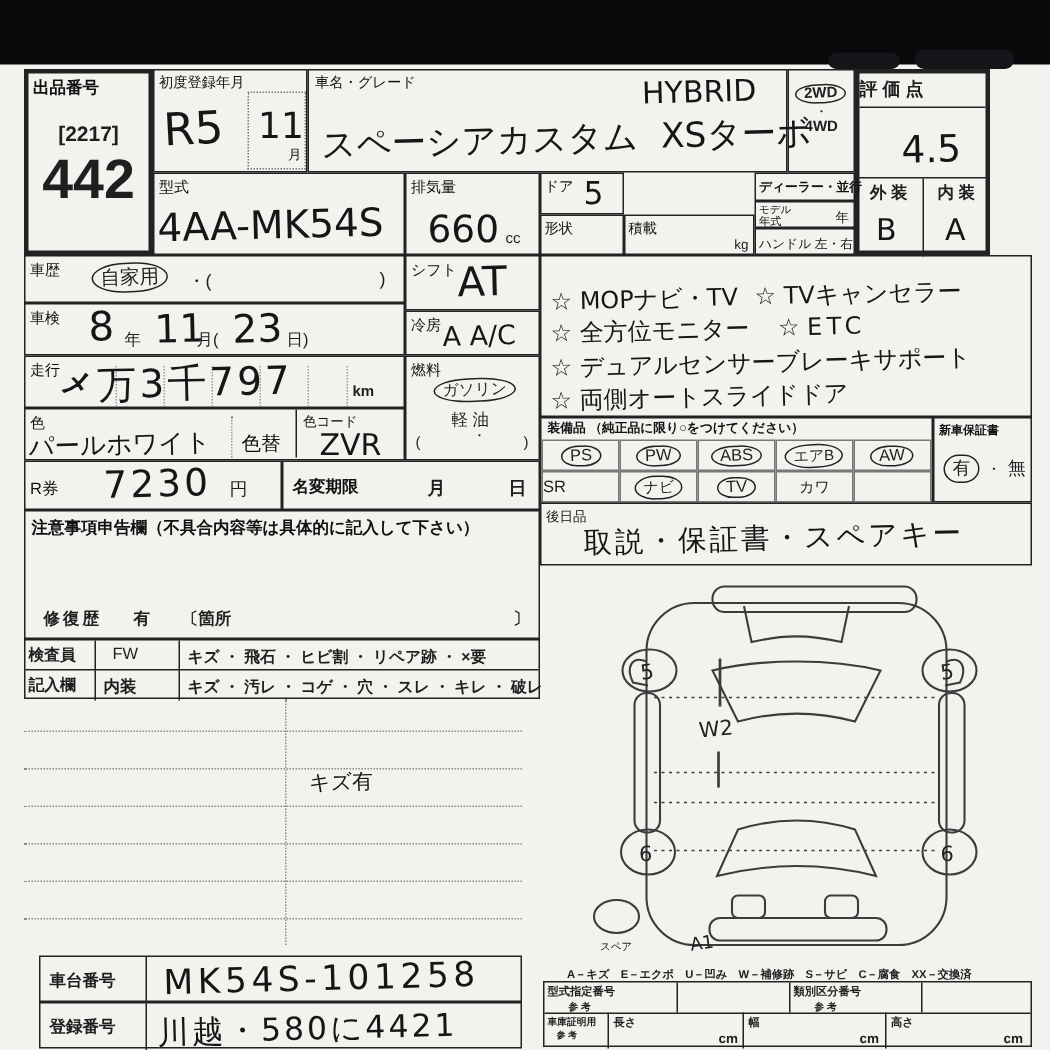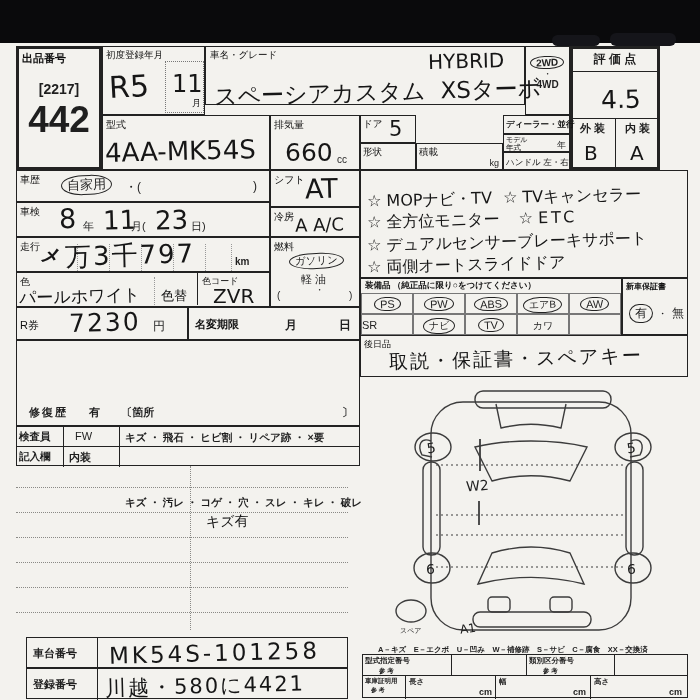--- a/index.html
+++ b/index.html
@@ -35,37 +35,37 @@
 
   <div class="cell" style="left:102px;top:46px;width:103px;height:69px;">
     <div class="lbl" style="left:3px;top:2px;font-size:9.5px;">初度登録年月</div>
     <div class="abs hw rot2" style="left:6px;top:22px;font-size:30px;">R5</div>
     <div class="abs" style="left:62px;top:14px;width:39px;height:52px;border:1px dotted #777;">
       <span class="hw" style="position:absolute;left:6px;top:8px;font-size:24px;">11</span>
       <span class="lbl" style="right:2px;bottom:2px;left:auto;font-size:9px;">月</span>
     </div>
   </div>
 
-  <div class="cell" style="left:205px;top:46px;width:320px;height:59px;">
+  <div class="cell" style="left:205px;top:46px;width:320px;height:69px;">
     <div class="lbl" style="left:4px;top:2px;font-size:9.5px;">車名・グレード</div>
     <div class="abs hw rot1" style="left:222px;top:2px;font-size:20px;">HYBRID</div>
     <div class="abs hw rot1" style="left:8px;top:30px;font-size:23px;">
       <span>スペーシアカスタム</span>
       <span style="margin-left:8px;">XSターボ</span>
     </div>
   </div>
 
   <div class="cell" style="left:525px;top:46px;width:45px;height:69px;text-align:center;">
     <div style="margin-top:5px;"><span class="oval" style="font-size:10px;font-weight:bold;">2WD</span></div>
     <div style="font-size:9px;line-height:9px;">・</div>
     <div style="font-size:10px;font-weight:bold;">4WD</div>
   </div>
 
   <div class="cell thick" style="left:570px;top:46px;width:90px;height:124px;">
-    <div class="abs" style="left:0;top:2px;width:100%;text-align:center;font-size:12px;font-weight:bold;border-bottom:1.4px solid #222;padding-bottom:3px;">評 価 点</div>
+    <div class="abs" style="left:0;top:2px;width:100%;text-align:left;font-size:12px;font-weight:bold;border-bottom:1.4px solid #222;padding-bottom:3px;">評 価 点</div>
     <div class="abs hw rot1" style="left:28px;top:36px;font-size:25px;">4.5</div>
     <div class="abs" style="left:-3px;bottom:-3px;width:90px;height:52px;border-top:1.6px solid #222;">
       <div class="abs" style="left:0;top:2px;width:45px;text-align:center;font-size:11px;font-weight:bold;">外 装</div>
       <div class="abs" style="left:45px;top:2px;width:45px;text-align:center;font-size:11px;font-weight:bold;">内 装</div>
       <div class="abs" style="left:45px;top:0;height:52px;border-left:1.4px solid #222;"></div>
       <div class="abs hw" style="left:14px;top:22px;font-size:20px;">B</div>
       <div class="abs hw" style="left:60px;top:22px;font-size:20px;">A</div>
     </div>
   </div>
 
@@ -216,38 +216,39 @@
       <span style="font-size:12px;">無</span>
     </div>
   </div>
 
   <div class="cell" style="left:360px;top:335px;width:328px;height:42px;">
     <div class="lbl" style="left:3px;top:2px;font-size:9px;">後日品</div>
     <div class="abs hw rot1" style="left:28px;top:10px;font-size:19px;letter-spacing:2px;">取説・保証書・スペアキー</div>
   </div>
 
   <div class="cell" style="left:16px;top:340px;width:344px;height:86px;">
+    <div class="lbl" style="left:4px;top:3px;font-size:11px;font-weight:bold;">注意事項申告欄（不具合内容等は具体的に記入して下さい）</div>
     <div class="abs" style="left:12px;bottom:5px;font-size:11px;font-weight:bold;">
       <span style="letter-spacing:2px;">修復歴</span>
       <span style="margin-left:18px;">有</span>
       <span style="margin-left:18px;">〔箇所</span>
     </div>
     <span class="abs" style="right:6px;bottom:5px;font-size:11px;font-weight:bold;">〕</span>
   </div>
 
   <div class="cell" style="left:16px;top:426px;width:344px;height:40px;">
     <div class="abs" style="left:0;top:19px;width:100%;border-top:1.2px solid #222;"></div>
     <div class="abs" style="left:46px;top:0;height:40px;border-left:1.2px solid #222;"></div>
     <div class="abs" style="left:102px;top:0;height:40px;border-left:1.2px solid #222;"></div>
     <div class="abs" style="left:2px;top:3px;font-size:10.5px;font-weight:bold;">検査員</div>
     <div class="abs" style="left:2px;top:23px;font-size:10.5px;font-weight:bold;">記入欄</div>
     <div class="abs" style="left:58px;top:3px;font-size:11px;">FW</div>
     <div class="abs" style="left:108px;top:4px;font-size:10.5px;font-weight:bold;white-space:nowrap;">キズ ・ 飛石 ・ ヒビ割 ・ リペア跡 ・ ×要</div>
     <div class="abs" style="left:52px;top:23px;font-size:11px;font-weight:bold;">内装</div>
-    <div class="abs" style="left:108px;top:24px;font-size:10.5px;font-weight:bold;white-space:nowrap;margin-top:45px;">キズ ・ 汚レ ・ コゲ ・ 穴 ・ スレ ・ キレ ・ 破レ</div>
+    <div class="abs" style="left:108px;top:24px;font-size:10.5px;font-weight:bold;white-space:nowrap;">キズ ・ 汚レ ・ コゲ ・ 穴 ・ スレ ・ キレ ・ 破レ</div>
   </div>
 
   <div class="doth" style="left:16px;top:487px;width:332px;"></div>
   <div class="doth" style="left:16px;top:512px;width:332px;"></div>
   <div class="doth" style="left:16px;top:537px;width:332px;"></div>
   <div class="doth" style="left:16px;top:562px;width:332px;"></div>
   <div class="doth" style="left:16px;top:587px;width:332px;"></div>
   <div class="doth" style="left:16px;top:612px;width:332px;"></div>
   <div class="abs" style="left:190px;top:466px;height:164px;border-left:1.2px dotted #8a8a86;"></div>
   <div class="abs hw rot1" style="left:206px;top:513px;font-size:14px;">キズ有</div>

